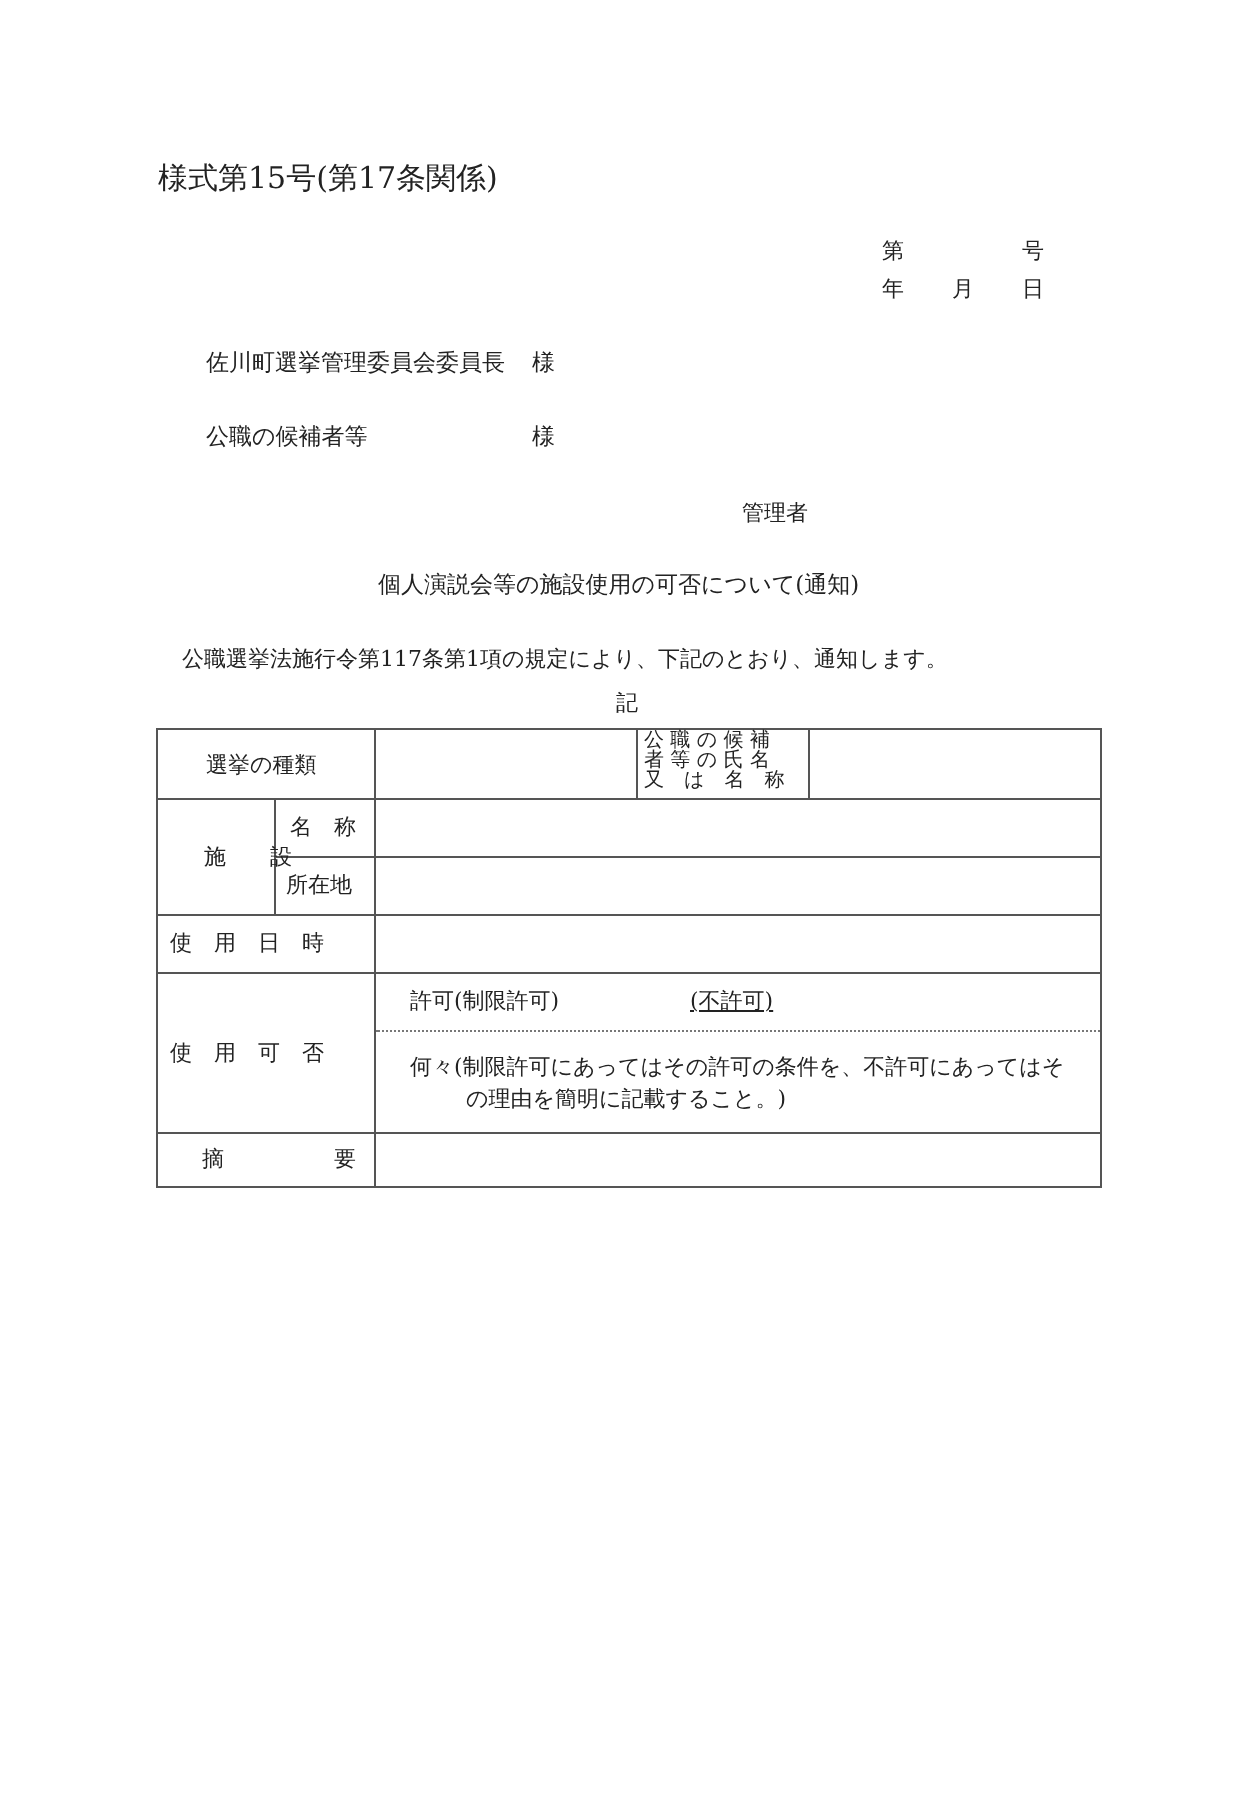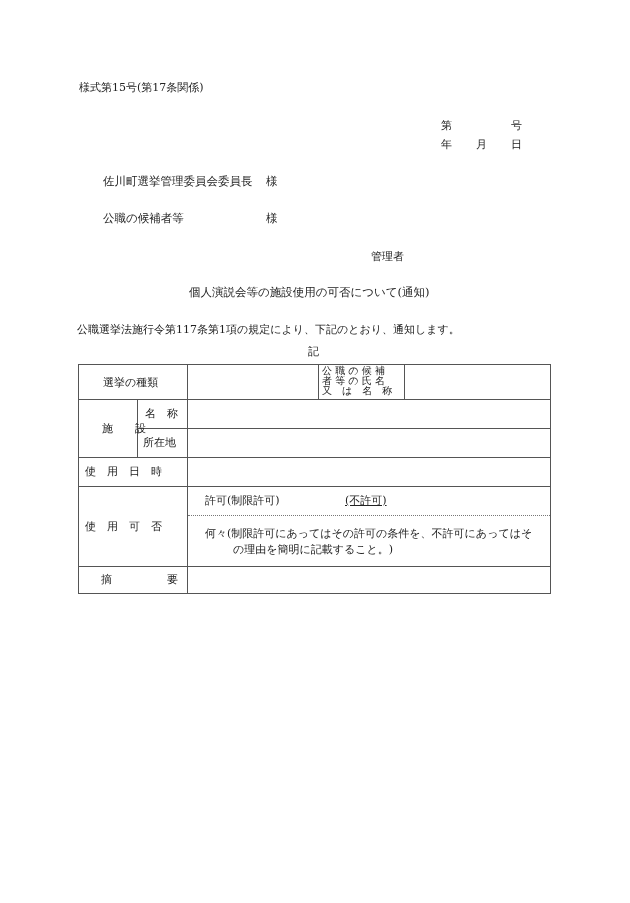--- a/index.html
+++ b/index.html
@@ -10,38 +10,38 @@
          border:1px solid #555; box-sizing:border-box; }
   .hl { position:absolute; height:0; border-top:1px solid #555; }
   .vl { position:absolute; width:0; border-left:1px solid #555; }
   .dot { position:absolute; height:0; border-top:1px dotted #777; }
   .cell { position:absolute; white-space:nowrap; line-height:1; font-size:11px; }
   .stack { line-height:10px; font-size:10px; }
 </style>
 </head>
 <body>
 
-<div class="abs" style="left:79px;top:82px;font-size:11px;">様式第15号(第17条関係)</div>
+<div class="abs" style="left:79px;top:82px;font-size:15px;">様式第15号(第17条関係)</div>
 
 <div class="abs" style="left:441px;top:120px;">第</div>
 <div class="abs" style="left:511px;top:120px;">号</div>
 <div class="abs" style="left:441px;top:139px;">年</div>
 <div class="abs" style="left:476px;top:139px;">月</div>
 <div class="abs" style="left:511px;top:139px;">日</div>
 
 <div class="abs" style="left:103px;top:176px;font-size:11.5px;">佐川町選挙管理委員会委員長</div>
 <div class="abs" style="left:266px;top:176px;font-size:11.5px;">様</div>
 <div class="abs" style="left:103px;top:213px;font-size:11.5px;">公職の候補者等</div>
 <div class="abs" style="left:266px;top:213px;font-size:11.5px;">様</div>
 
 <div class="abs" style="left:371px;top:251px;">管理者</div>
 
 <div class="abs" style="left:189px;top:287px;font-size:11.5px;">個人演説会等の施設使用の可否について(通知)</div>
 
-<div class="abs" style="left:77px;top:324px;">公職選挙法施行令第117条第1項の規定により、下記のとおり、通知します。</div>
+<div class="abs" style="left:91px;top:324px;">公職選挙法施行令第117条第1項の規定により、下記のとおり、通知します。</div>
 <div class="abs" style="left:308px;top:346px;">記</div>
 
 <div class="tbl">
 
   <div class="hl" style="left:0;width:471px;top:34px;"></div>
   <div class="hl" style="left:59px;width:412px;top:63px;"></div>
   <div class="hl" style="left:0;width:471px;top:92px;"></div>
   <div class="hl" style="left:0;width:471px;top:121px;"></div>
   <div class="dot" style="left:109px;width:362px;top:150px;"></div>
   <div class="hl" style="left:0;width:471px;top:201px;"></div>

